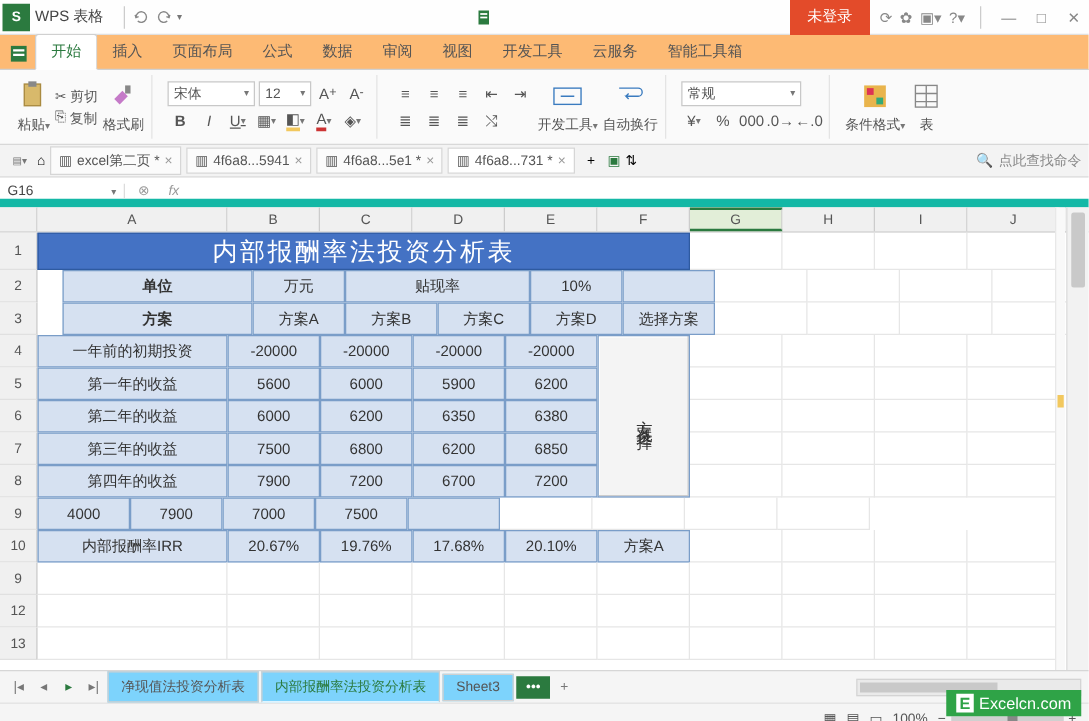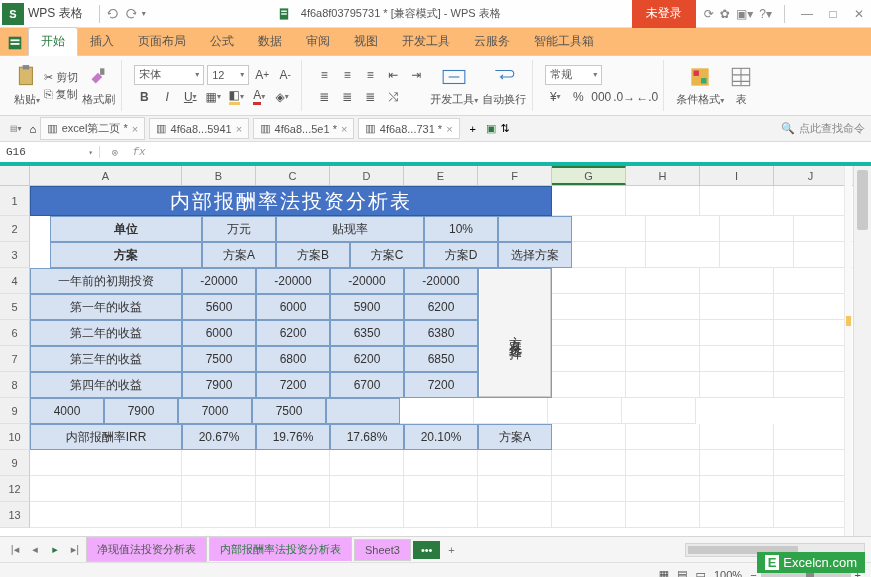--- a/index.html
+++ b/index.html
@@ -87,25 +87,24 @@
   }
   .doc-tab { display:flex; align-items:center; gap:4px; padding:3px 6px; border:1px solid #d6d6d6; background:#fbfbfb; color:#555; }
   .doc-tab.active { background:#fff; }
   .doc-tab .close-x { color:#999; }
   .doc-tabs .spacer { flex:1; }
   .search-cmd { display:flex; align-items:center; gap:4px; color:#888; }
 
   
   .formula-row {
     height:24px;
-    border-bottom:4px solid #14b8a6;
+    border-bottom:7px solid #14b8a6;
     display:flex;
-    align-items:center;
+    align-items:flex-end;
     font-size:11px;
-    font-family:Liberation Mono, monospace;
   }
   .name-box { width:100px; border-right:1px solid #dcdcdc; display:flex; align-items:center; justify-content:space-between; padding:0 6px; color:#444; }
   .fx-area { display:flex; align-items:center; gap:6px; padding:0 6px; color:#777; flex:1; }
   .fx-btn { width:18px; text-align:center; color:#999; }
 
   
   .sheet-wrap { position:relative; height:370px; display:flex; flex-direction:column; }
   .col-headers { display:flex; height:20px; background:#f0f0f0; border-bottom:1px solid #ccc; }
   .corner { width:30px; border-right:1px solid #ccc; background:#f0f0f0; }
   .col-h { border-right:1px solid #ccc; display:flex; align-items:center; justify-content:center; color:#555; font-size:11px; background:#f0f0f0; }
@@ -139,21 +138,21 @@
   .vscroll .thumb { position:absolute; top:4px; left:3px; right:3px; height:60px; background:#c9c9c9; border-radius:2px; }
   .vscroll-mini { position:absolute; right:19px; top:0; bottom:0; width:8px; background:#f9f9f9; border-left:1px solid #e8e8e8; }
   .vscroll-mini .mark { position:absolute; left:1px; right:1px; height:10px; background:#f2c85e; top:150px; }
 
   
   .sheet-tabs {
     height:26px; border-top:1px solid #d6d6d6; background:#f5f5f5;
     display:flex; align-items:center; gap:2px; padding:0 6px; font-size:11px;
   }
   .sheet-tabs .nav-btn { width:18px; height:18px; display:flex; align-items:center; justify-content:center; color:#777; }
-  .sheet-tab { padding:4px 10px; border:1px solid #d0d0d0; background:#f0abfc; color:#555; }
+  .sheet-tab { padding:4px 10px; border:1px solid #d0d0d0; background:#7dd3fc; color:#555; }
   .sheet-tab.active { color:#2b7a3f; border-bottom-color:#fff; }
   .sheet-tabs .more { background:#2b7a3f; color:#fff; padding:3px 8px; }
 
   
   .status-bar { height:24px; background:#f5f5f5; border-top:1px solid #e0e0e0; display:flex; align-items:center; justify-content:flex-end; gap:8px; padding:0 10px; font-size:11px; color:#555; }
   .zoom-slider { display:flex; align-items:center; gap:4px; }
   .slider-track { width:90px; height:4px; background:#d0d0d0; position:relative; }
   .slider-thumb { position:absolute; left:45px; top:-4px; width:8px; height:12px; background:#888; }
 
   
@@ -190,21 +189,20 @@
     </span>
   <span class="caret">▾</span>
   <div class="title-center">
     <span class="title-icon">
         <svg viewBox="0 0 20 20">
           <rect x="4" y="2" width="12" height="16" fill="#2b7a3f"></rect>
           <rect x="6" y="5" width="8" height="2" fill="#fff"></rect>
           <rect x="6" y="9" width="8" height="2" fill="#fff"></rect>
         </svg>
       </span>
-    <span class="doc-title">4f6a8f03795731 * [兼容模式] - WPS 表格</span>
   </div>
   <div class="login-badge">未登录</div>
   <div class="title-right">
     <span>⟳</span>
     <span>✿</span>
     <span>▣▾</span>
     <span>?▾</span>
     <div class="divider"></div>
     <div class="win-btn">—</div>
     <div class="win-btn">□</div>
@@ -327,21 +325,21 @@
           <svg viewBox="0 0 24 24">
             <path d="M4 6h14a3 3 0 0 1 0 6H9l2 2m-2-2l2-2" fill="none" stroke="#3a7bbf"></path>
           </svg>
         </div>
       <span>自动换行</span>
     </div>
   </div>
 
   <div class="group">
     <div class="stack">
-      <div class="font-select" style="width:57px">
+      <div class="font-select" style="width:96px">
           <span>常规</span>
           <span class="caret">▾</span>
         </div>
       <div class="stack-row">
         <div class="mini-btn">¥<span class="caret">▾</span></div>
         <div class="mini-btn">%</div>
         <div class="mini-btn">000</div>
         <div class="mini-btn">.0→</div>
         <div class="mini-btn">←.0</div>
       </div>

